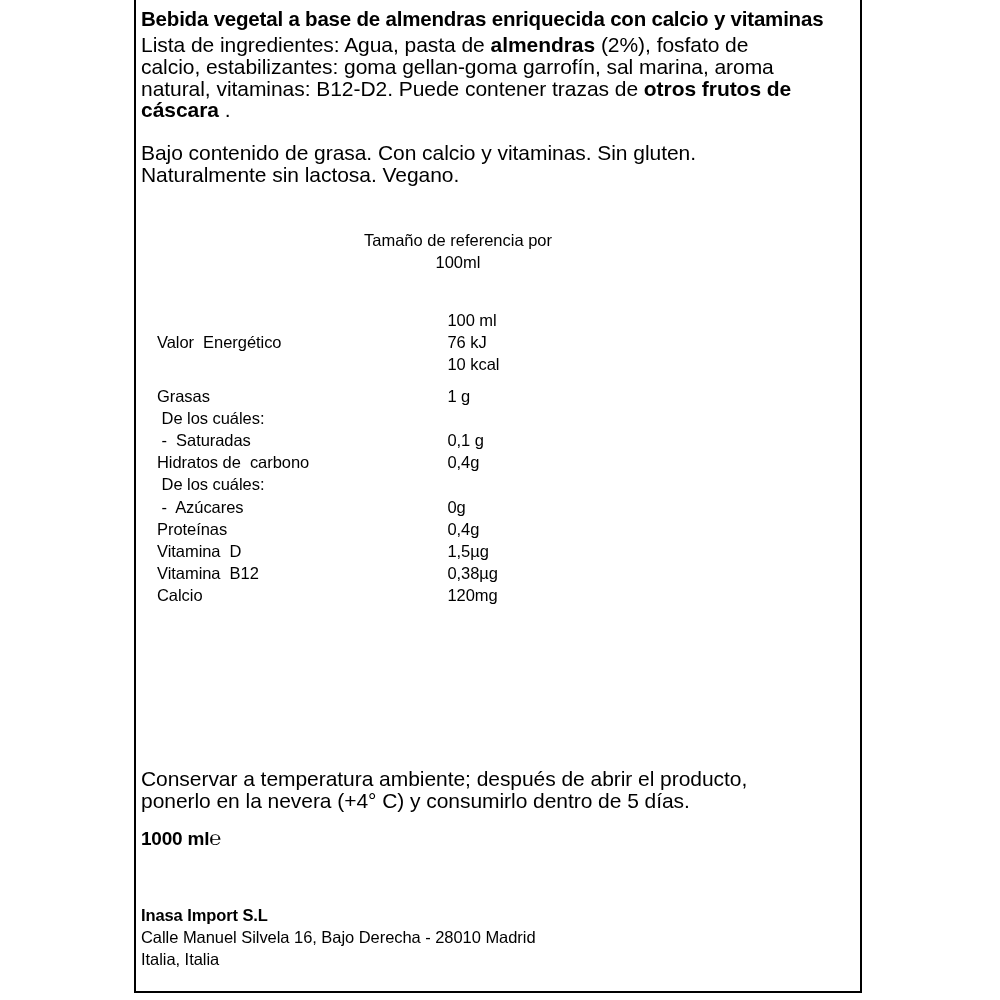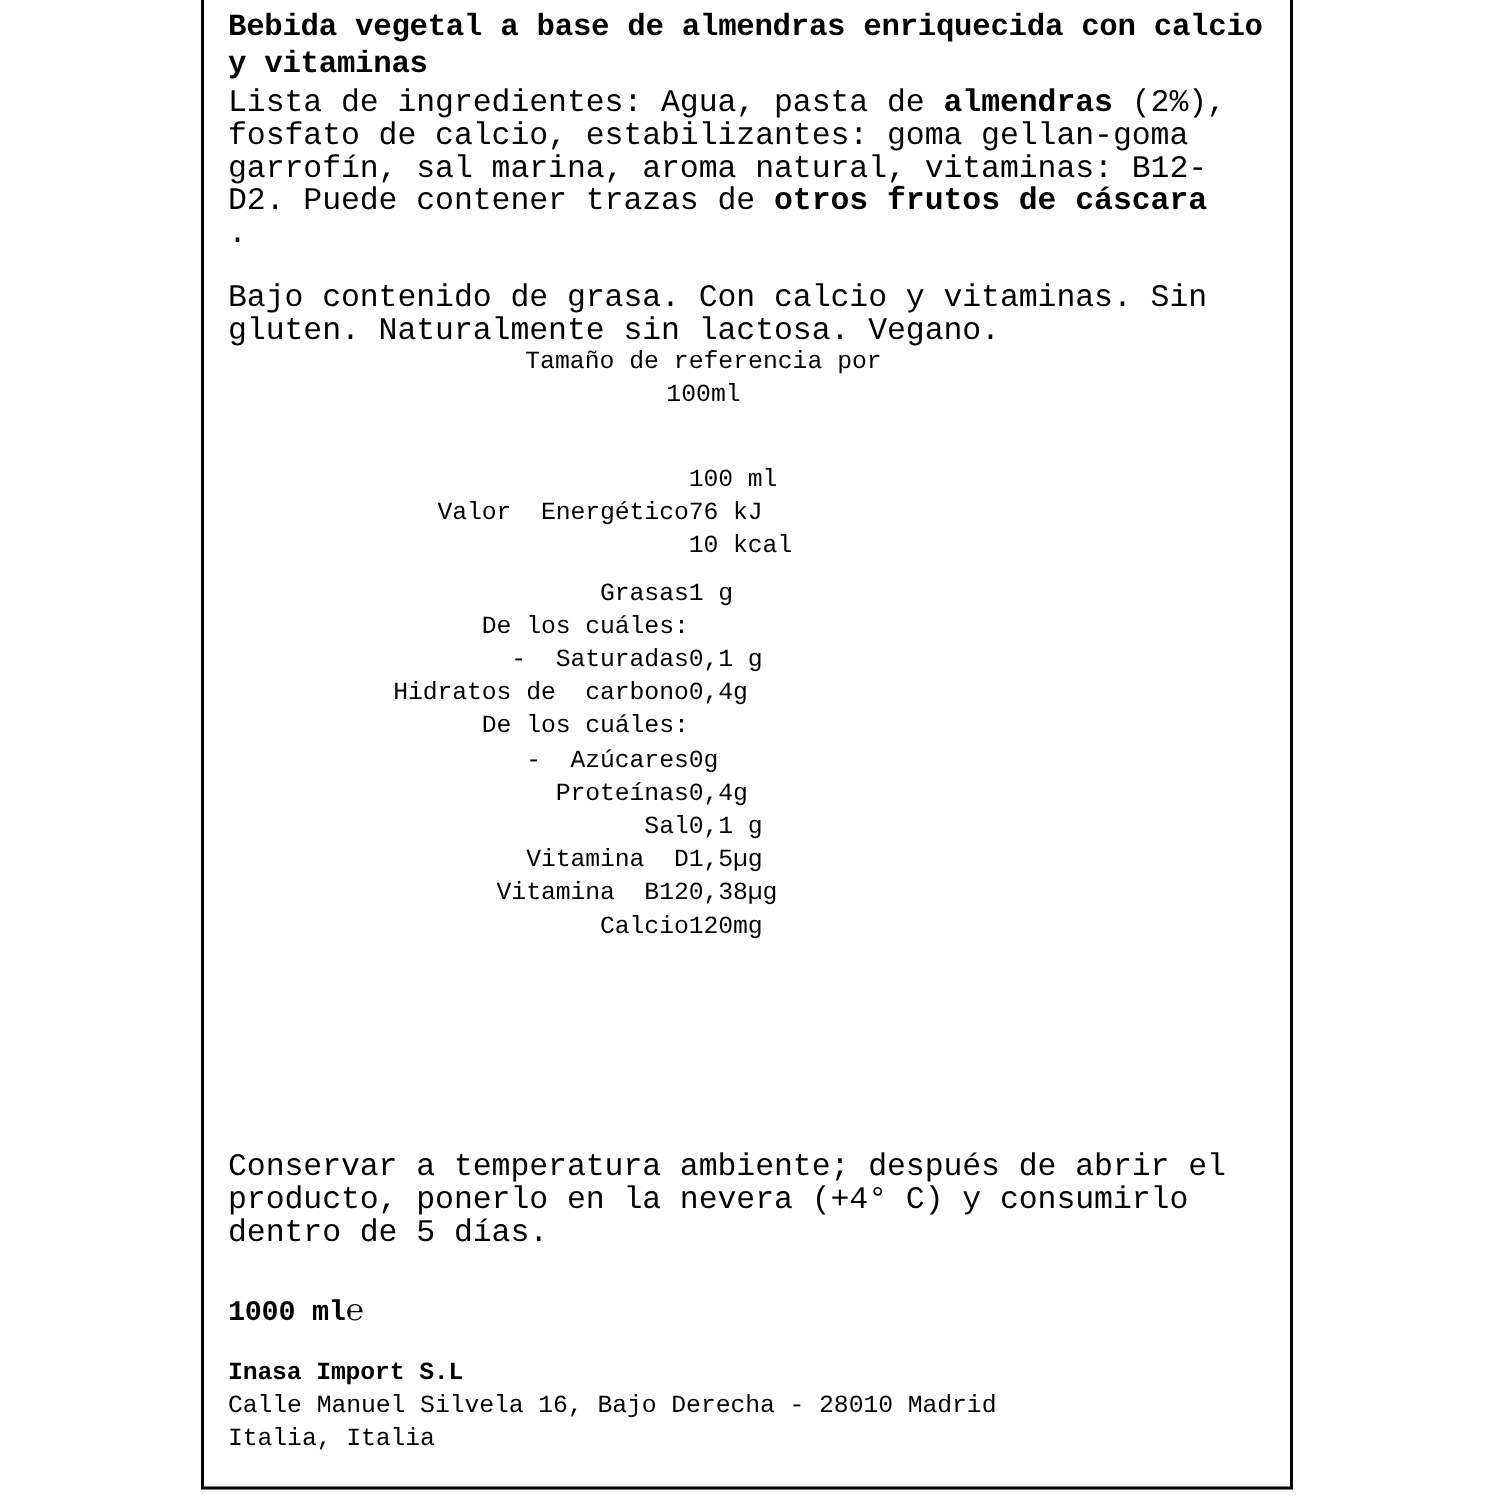--- a/index.html
+++ b/index.html
@@ -23,24 +23,23 @@
     top: -4px;
     width: 728px;
     height: 997px;
     border: 2px solid #000000;
     box-sizing: border-box;
     background: #ffffff;
   }
 
   #label-inner {
     position: absolute;
-    left: 16px;
+    left: 5px;
     top: 8px;
     width: 696px;
-    font-family: Liberation Mono, monospace;
   }
 
   
   .product-title {
     font-size: 20.5px;
     font-weight: bold;
     line-height: 25px;
     letter-spacing: -0.2px;
     margin: 0 0 3px 0;
     max-width: 690px;
@@ -80,21 +79,21 @@
     border-collapse: collapse;
   }
   .nutri-table td {
     font-size: 16.5px;
     line-height: 22.2px;
     padding: 0;
     vertical-align: top;
     letter-spacing: -0.05px;
   }
   .nutri-label {
-    text-align: right;
+    text-align: left;
     width: 300px;
     padding-left: 16px !important;
     white-space: pre;
   }
   .nutri-value {
     text-align: left;
     width: 152px;
     white-space: pre;
   }
   tr.spacer-row td {
@@ -107,21 +106,21 @@
   #footer-block {
     position: absolute;
     left: 0px;
     top: 762px;
     width: 696px;
   }
   .volume-line {
     font-size: 19px;
     font-weight: bold;
     line-height: 24px;
-    margin-top: 30px;
+    margin-top: 14px;
     letter-spacing: -0.2px;
   }
   .volume-line .e-mark {
     font-weight: normal;
     font-size: 20px;
   }
   #company-block {
     position: absolute;
     left: 0px;
     top: 898px;
@@ -198,24 +197,20 @@
             </tr>
             <tr>
               <td class="nutri-label"> -  Azúcares</td>
               <td class="nutri-value">0g</td>
             </tr>
             <tr>
               <td class="nutri-label">Proteínas</td>
               <td class="nutri-value">0,4g</td>
             </tr>
             <tr>
-              <td class="nutri-label">Sal</td>
-              <td class="nutri-value">0,1 g</td>
-            </tr>
-            <tr>
               <td class="nutri-label">Vitamina  D</td>
               <td class="nutri-value">1,5µg</td>
             </tr>
             <tr>
               <td class="nutri-label">Vitamina  B12</td>
               <td class="nutri-value">0,38µg</td>
             </tr>
             <tr>
               <td class="nutri-label">Calcio</td>
               <td class="nutri-value">120mg</td>

